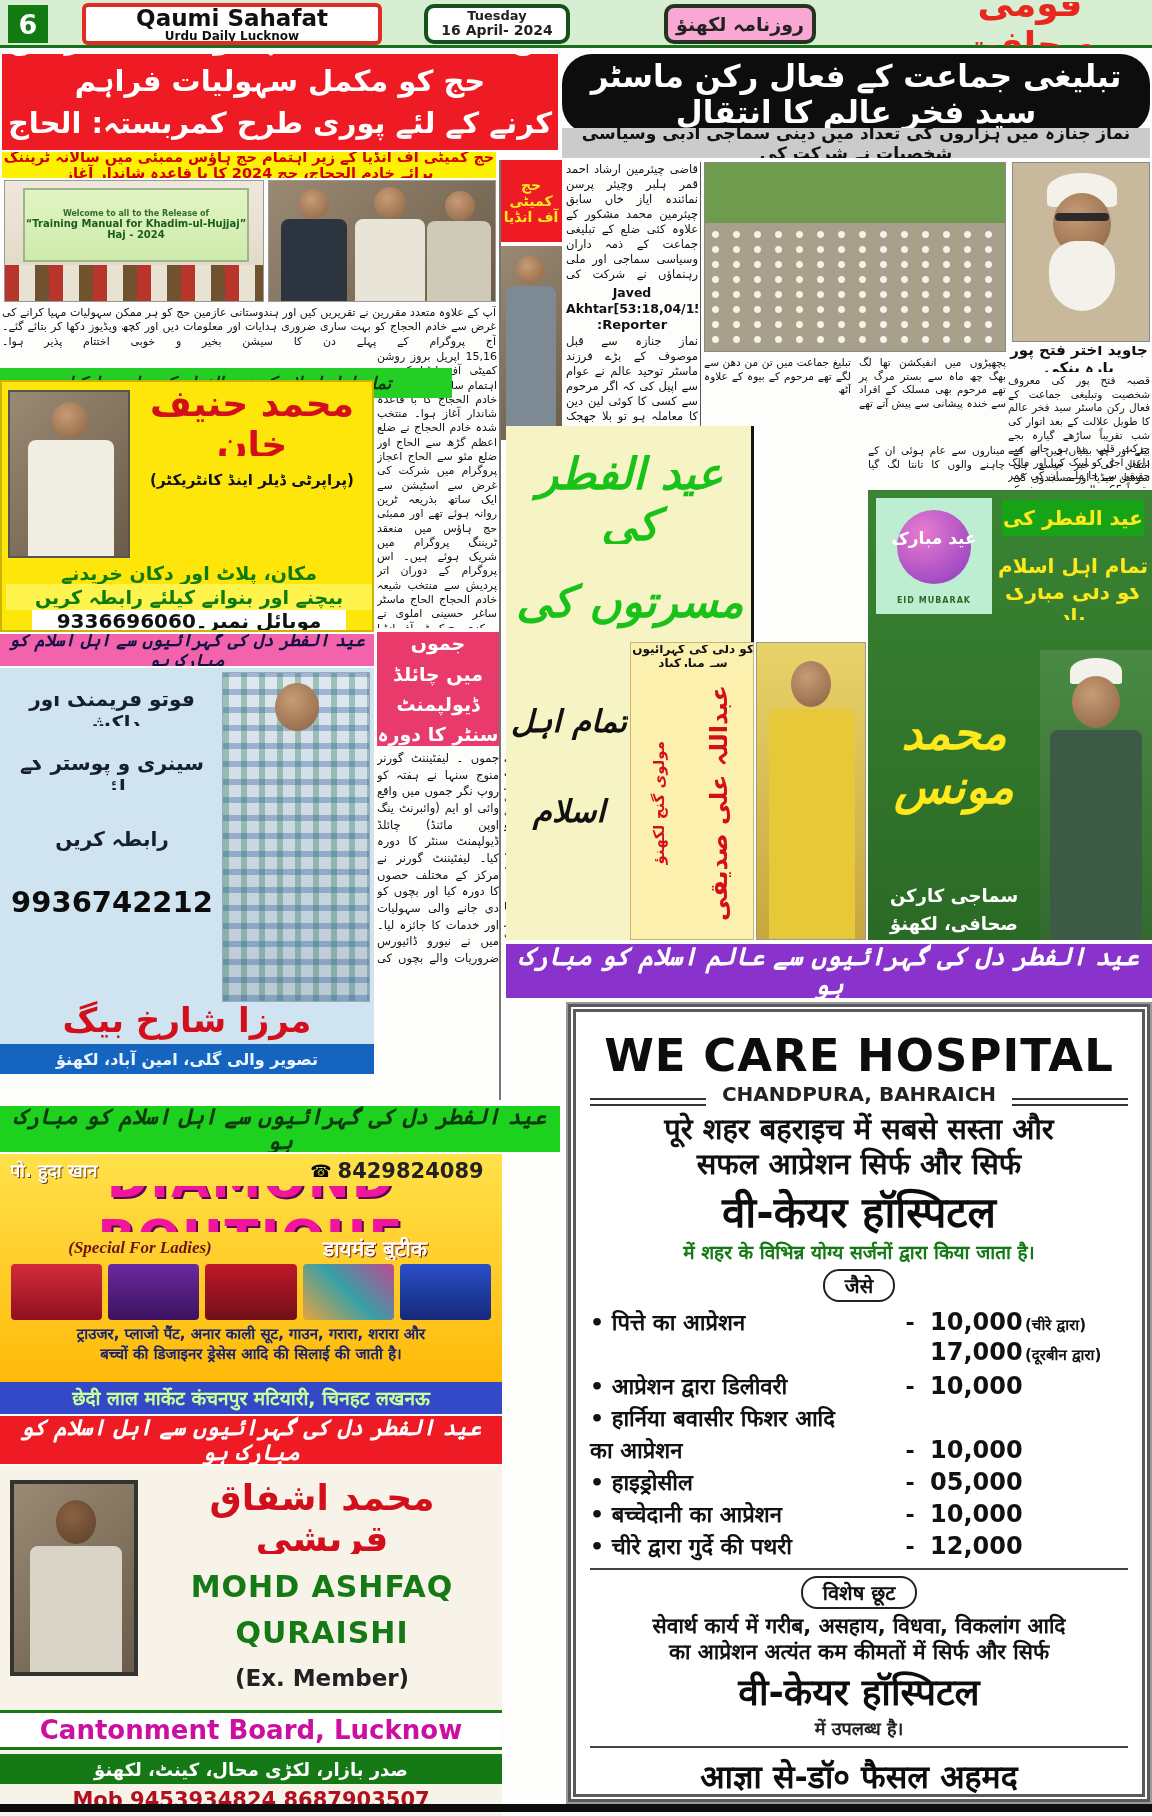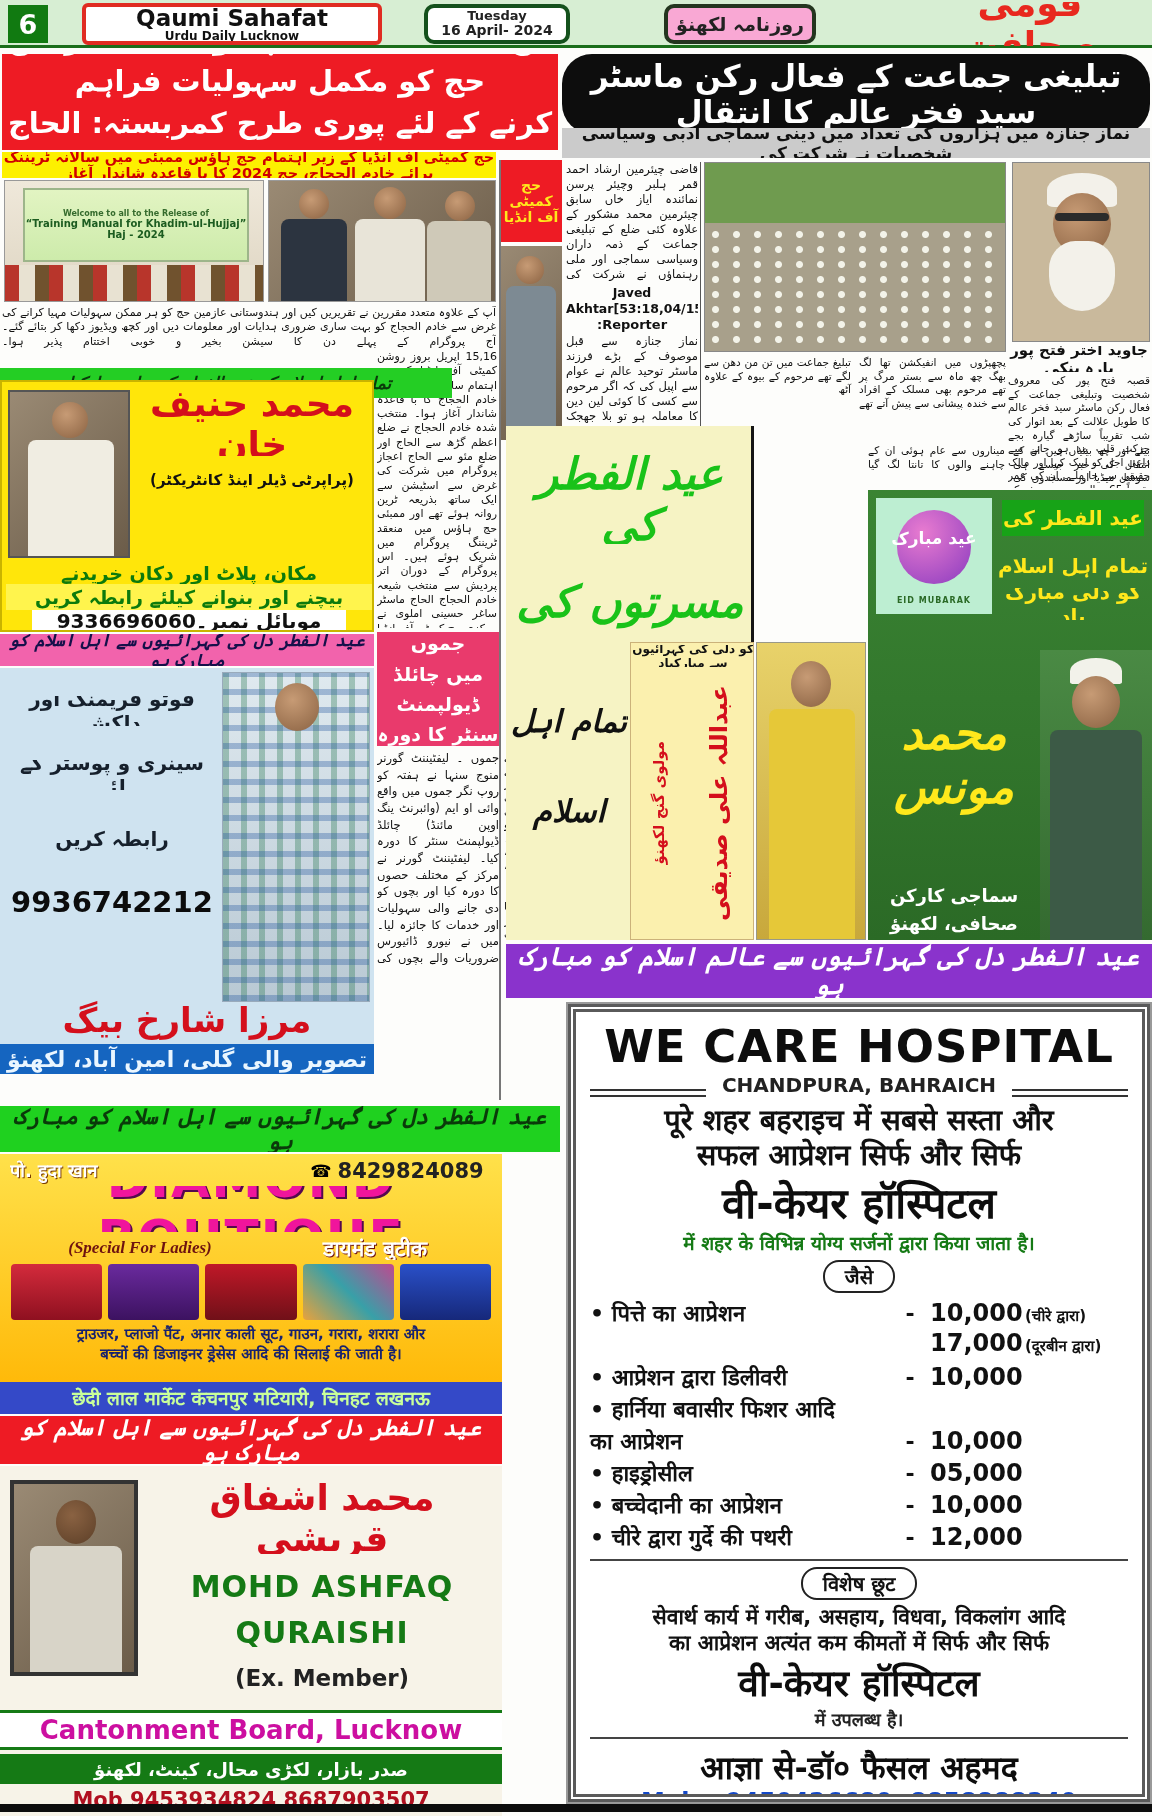--- a/index.html
+++ b/index.html
@@ -59,21 +59,21 @@
   
   .ad-hanif{background:#ffe60a;border:2px solid #c9b400;}
   .hanif-name{color:#d40f1c;font-size:36px;font-weight:bold;}
   .hanif-role{color:#111;font-size:15px;font-weight:bold;}
   .hanif-green{color:#0c7a0c;font-size:19px;font-weight:bold;}
   .hanif-phone{background:#fff;color:#111;font-size:20px;font-weight:bold;}
   .ad-mirza{background:#cfe3f0;}
   .mirza-line{font-size:20px;font-weight:bold;color:#16202c;}
   .mirza-phone{font-size:29px;font-weight:bold;color:#0c0c0c;}
   .mirza-name{color:#d40f1c;font-size:34px;font-weight:bold;}
-  .mirza-addr{background:#1565c0;color:#eaf6ff;font-size:22px;font-weight:bold;}
+  .mirza-addr{background:#1565c0;color:#eaf6ff;font-size:16px;font-weight:bold;}
   .ad-diamond{background:linear-gradient(#ffe14a,#ffb400);}
   .dia-owner{color:#fff;font-size:18px;font-weight:bold;text-shadow:1px 1px 0 #7a3c00;}
   .dia-phone{color:#222;font-size:21px;font-weight:bold;}
   .dia-title{color:#f0159c;font-size:50px;font-weight:bold;letter-spacing:2px;text-shadow:2px 2px 0 #54094e;}
   .dia-tag{font-family:Liberation Serif, serif;font-style:italic;color:#6e1310;font-size:17px;font-weight:bold;}
   .dia-hi{color:#fff;font-size:21px;font-weight:bold;text-shadow:1px 1px 0 #6e1310;}
   .dia-desc{color:#18226e;font-size:15px;font-weight:bold;line-height:1.35;}
   .dia-addr{background:#3449c8;color:#c9ff9a;font-size:19px;font-weight:bold;}
   .garment{height:100%;flex:1;margin:0 3px;border-radius:4px;}
   .ad-qur{background:#f7f3e8;}
@@ -98,21 +98,21 @@
   .mn-role{color:#fff;font-size:18px;font-weight:bold;}
   .mn-logo{background:#bdeed2;}
   .mn-logo .disc{position:absolute;left:18%;top:10%;width:64%;height:64%;border-radius:50%;
                  background:radial-gradient(circle at 35% 30%,#e87bd0,#8a3bbf);}
   .mn-logo .lu{position:absolute;left:0;top:26%;width:100%;text-align:center;color:#fff;font-size:17px;font-weight:bold;}
   .mn-logo .le{position:absolute;left:0;bottom:8%;width:100%;text-align:center;color:#2b6a26;font-size:8px;font-weight:bold;letter-spacing:1px;}
 
   .jm-hl{background:#e93a6c;color:#fff;font-weight:bold;font-size:19px;line-height:1.6;}
 
   
-  .hosp{background:#fff;border:8px double #5a5a5a;box-shadow:0 0 0 2px #999;padding:8px 14px;}
+  .hosp{background:#fff;border:8px double #5a5a5a;box-shadow:0 0 0 2px #999;padding:17px 14px;}
   .h-title{font-size:45px;font-weight:bold;color:#0d0d0d;letter-spacing:1px;text-align:center;}
   .h-loc{display:flex;align-items:flex-end;gap:16px;}
   .h-loc .ln{flex:1;border-top:2px solid #333;border-bottom:2px solid #333;height:4px;}
   .h-loc .tx{font-size:20px;font-weight:bold;color:#222;}
   .h-in{font-size:29px;font-weight:bold;color:#101010;text-align:center;line-height:1.2;}
   .h-brand{font-size:42px;font-weight:bold;color:#0d0d0d;text-align:center;}
   .h-sub{font-size:19px;font-weight:bold;color:#157a15;text-align:center;}
   .pill{display:inline-block;border:2px solid #222;border-radius:16px;padding:1px 20px;font-size:20px;font-weight:bold;color:#111;}
   .h-rows{margin-top:4px;}
   .h-row{display:flex;align-items:baseline;height:32px;font-weight:bold;color:#111;}

